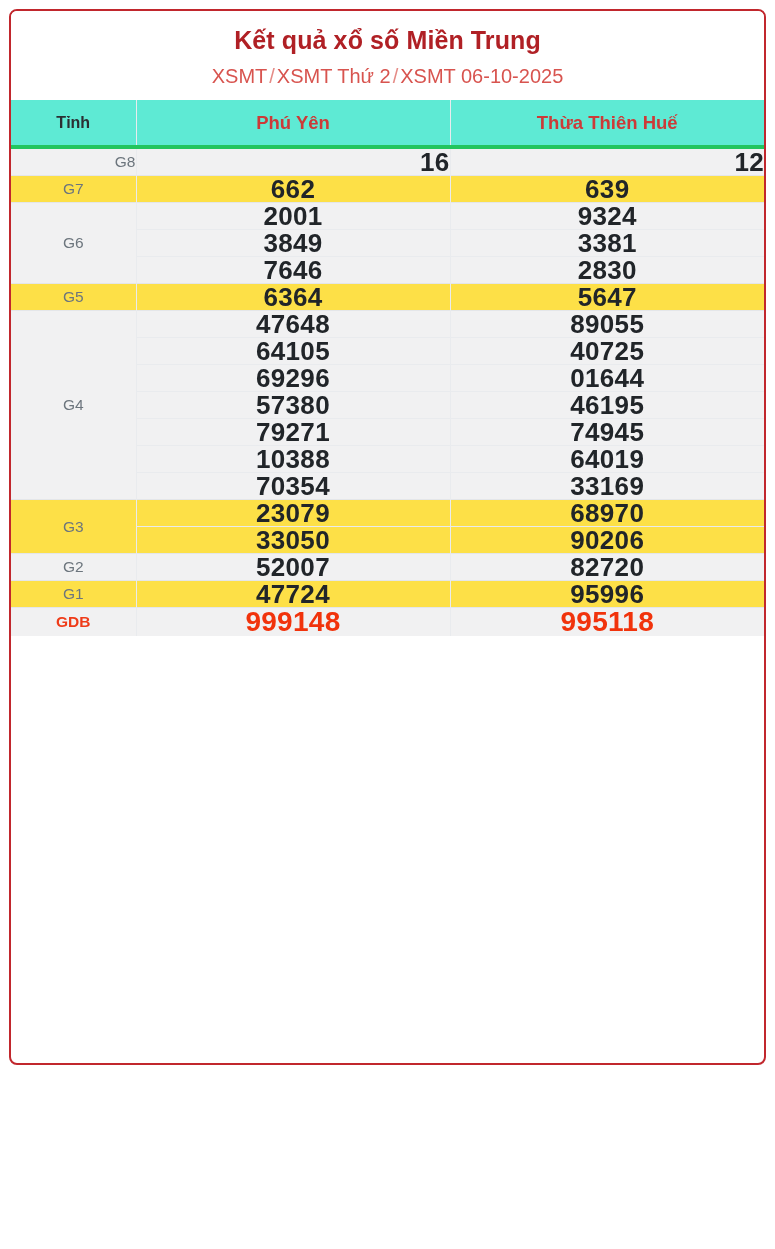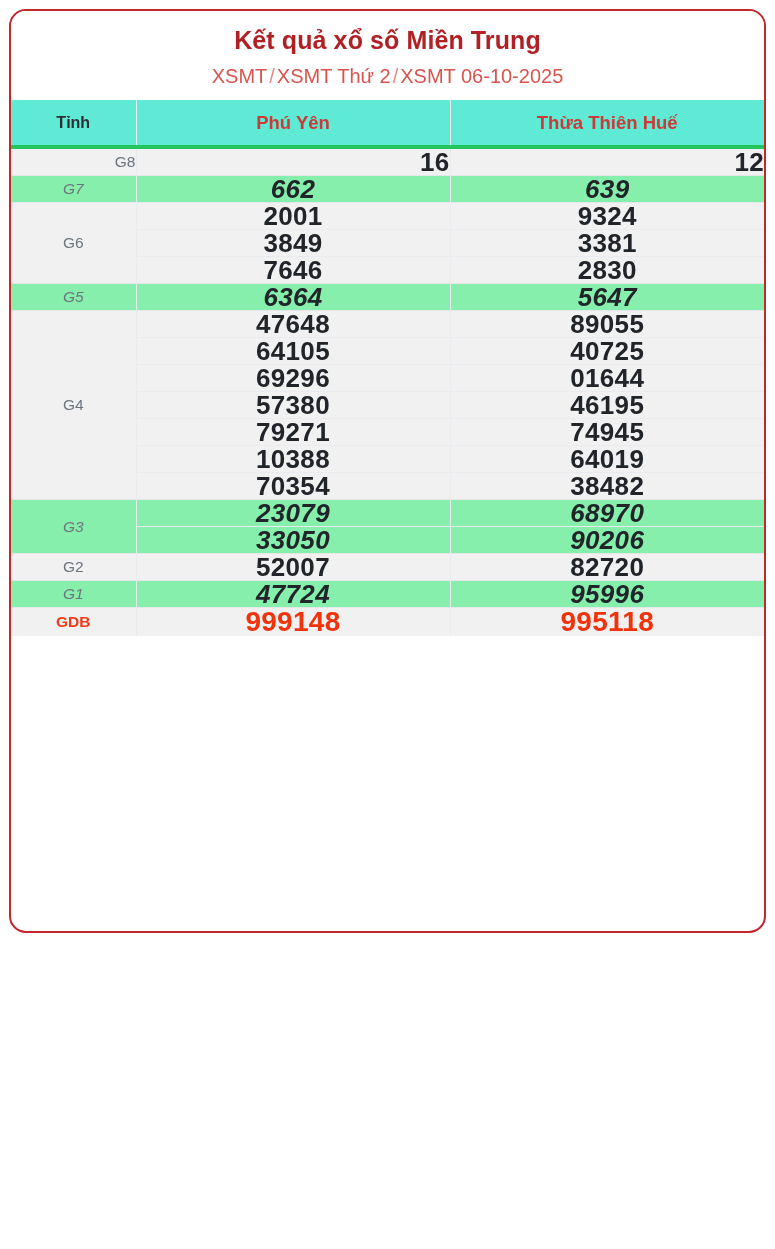--- a/index.html
+++ b/index.html
@@ -14,23 +14,23 @@
     height: 1249px;
     font-family: "Liberation Sans", sans-serif;
     overflow: hidden;
   }
 
   .result-card {
     position: absolute;
     left: 9px;
     top: 9px;
     width: 757px;
-    height: 924px;
+    height: 1056px;
     border: 2px solid #c1272d;
-    border-radius: 17px;
+    border-radius: 8px;
     background: #ffffff;
     overflow: hidden;
   }
 
   
   .card-header {
     padding: 14px 10px 11px;
     text-align: center;
     background: #ffffff;
   }
@@ -78,21 +78,21 @@
     font-size: 16px;
     color: #2b2f33;
   }
   th.th-prov {
     font-size: 18.5px;
     color: #cc3a38;
     white-space: nowrap;
   }
 
   tbody tr.band-gray > td { background: #f1f1f2; }
-  tbody tr.band-white > td { background: #86efac; font-style: italic; }
+  tbody tr.band-white > td { background: #fde047; }
 
   td.lbl {
     font-size: 15.5px;
     color: #6c757d;
     text-align: center;
     font-weight: normal;
   }
   td.num {
     text-align: center;
     font-size: 26px;
@@ -189,21 +189,21 @@
         <tr class="band-gray sub-row">
           <td class="num">79271</td>
           <td class="num">74945</td>
         </tr>
         <tr class="band-gray sub-row">
           <td class="num">10388</td>
           <td class="num">64019</td>
         </tr>
         <tr class="band-gray sub-row">
           <td class="num">70354</td>
-          <td class="num">38482</td>
+          <td class="num">33169</td>
         </tr>
         <tr class="band-white grp-start">
           <td class="lbl" rowspan="2">G3</td>
           <td class="num">23079</td>
           <td class="num">68970</td>
         </tr>
         <tr class="band-white sub-row">
           <td class="num">33050</td>
           <td class="num">90206</td>
         </tr>

